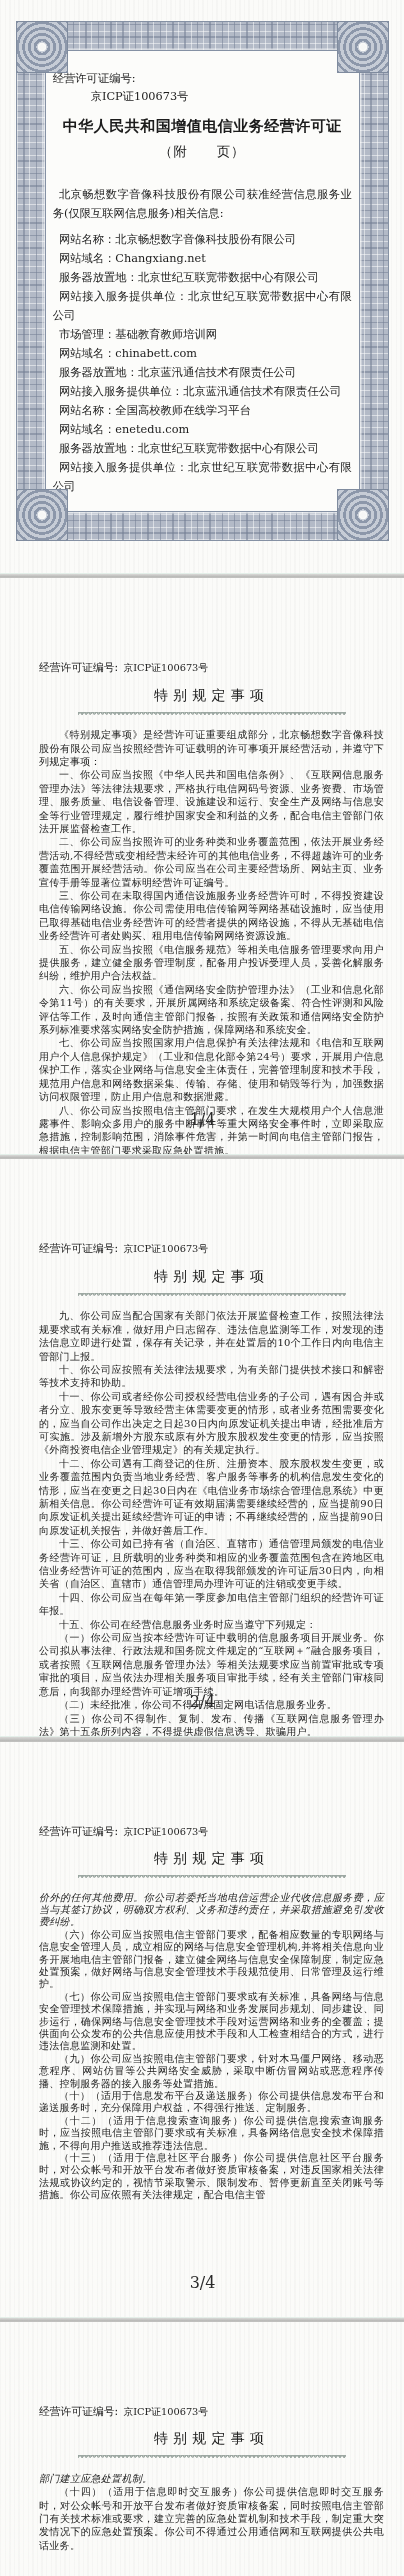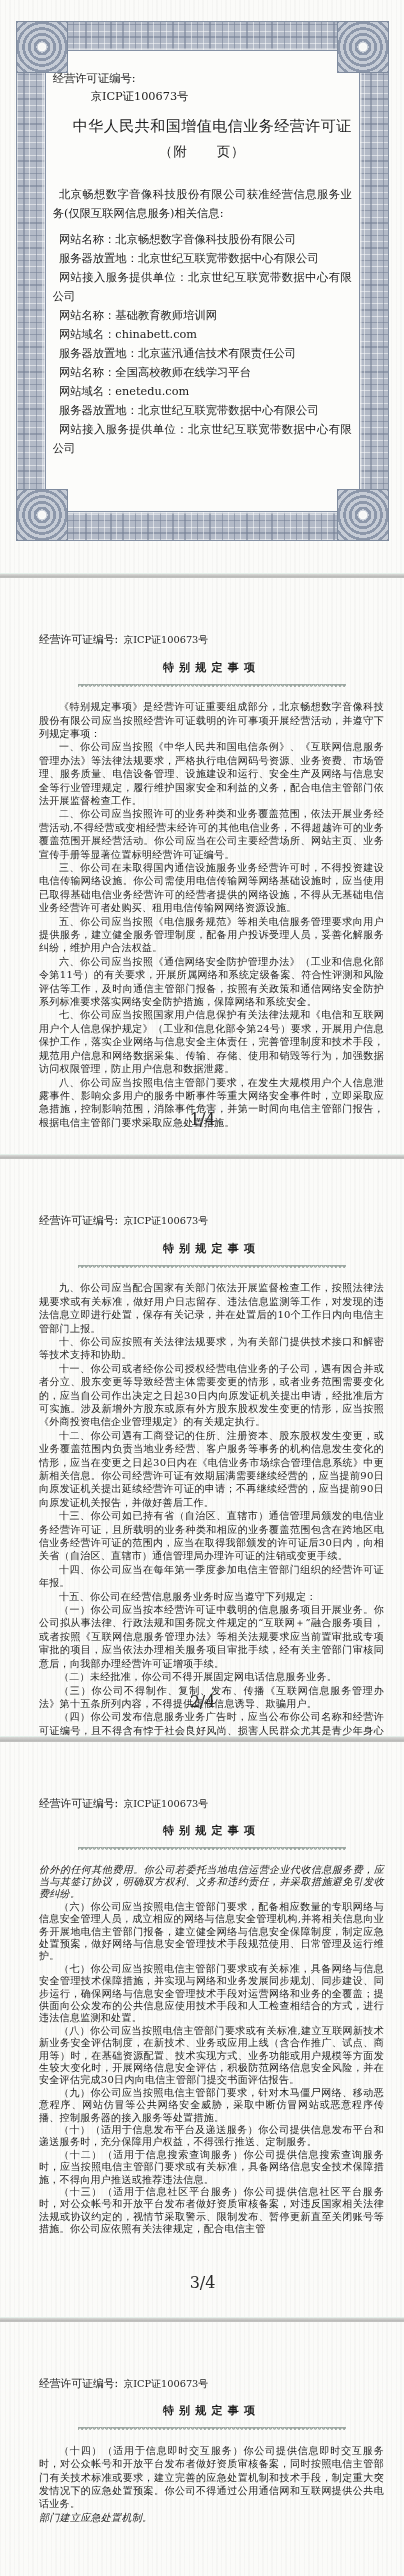--- a/index.html
+++ b/index.html
@@ -53,35 +53,35 @@
   .cert-corner.tl{top:-1px;left:-1px}
   .cert-corner.tr{top:-1px;right:-1px}
   .cert-corner.bl{bottom:-1px;left:-1px}
   .cert-corner.br{bottom:-1px;right:-1px}
 
   .cert-no{margin-top:2.1px;}
   .cert-no-label{font-size:11.3px; line-height:16.5px;}
   .cert-no-value{font-size:11.3px; line-height:16.5px; padding-left:38px; margin-top:1px;}
   .cert-title{
     margin:11.3px 0 0; font-size:15px; line-height:20.6px;
-    text-align:right; font-weight:normal; letter-spacing:0.5px;
+    text-align:center; font-weight:bold; letter-spacing:0.5px;
   }
   .cert-subtitle{margin-top:6.2px; font-size:13.4px; line-height:18.5px; text-align:center; letter-spacing:1px;}
   .cert-intro{margin:23px 0 0; font-size:11.3px; line-height:19px; text-indent:6.2px; text-align:justify;}
   .cert-entries{margin-top:7.2px;}
   .cert-entry{margin:0; font-size:11.3px; line-height:19px; text-indent:6.2px; text-align:justify;}
 
   
-  .sp-content{padding:54px 21px 0 39px;}
+  .sp-content{padding:54px 21px 0 39px;margin-top:28px;}
   .sp-header{line-height:15.5px;}
   .sp-no-label{font-size:10.8px;}
   .sp-no-value{font-size:9.8px; margin-left:5.2px;}
   .sp-title{
     margin:8.2px 0 0; text-align:center;
-    font-size:11px; line-height:21.6px; letter-spacing:5.2px; font-weight:bold;
+    font-size:14px; line-height:21.6px; letter-spacing:5.2px; font-weight:normal;
   }
   .zigzag{
     width:268px; height:4.1px; margin:5.2px auto 0;
     background:
       linear-gradient(-135deg, #8d9a94 2.1px, rgba(0,0,0,0) 0) 0 0,
       linear-gradient(135deg, #8d9a94 2.1px, rgba(0,0,0,0) 0) 0 0;
     background-size:4.1px 4.1px; background-repeat:repeat-x;
     opacity:.85;
   }
   .sp-body{margin-top:12.4px; font-size:10px; letter-spacing:0.3px; line-height:13.4px; text-align:justify;}
@@ -105,31 +105,33 @@
           <div class="cert-no-label">经营许可证编号:</div>
           <div class="cert-no-value">京ICP证100673号</div>
         </div>
         <h1 class="cert-title">中华人民共和国增值电信业务经营许可证</h1>
         <div class="cert-subtitle">（附　　页）</div>
         <p class="cert-intro">北京畅想数字音像科技股份有限公司获准经营信息服务业务(仅限互联网信息服务)相关信息:</p>
         <div class="cert-entries">
 
             <p class="cert-entry">网站名称：北京畅想数字音像科技股份有限公司</p>
 
+            <p class="cert-entry">网站域名：Changxiang.net</p>
 
             <p class="cert-entry">服务器放置地：北京世纪互联宽带数据中心有限公司</p>
 
             <p class="cert-entry">网站接入服务提供单位：北京世纪互联宽带数据中心有限公司</p>
 
-            <p class="cert-entry">网站名称：基础教育教师培训网</p>
+            <p class="cert-entry">市场管理：基础教育教师培训网</p>
 
             <p class="cert-entry">网站域名：chinabett.com</p>
 
             <p class="cert-entry">服务器放置地：北京蓝汛通信技术有限责任公司</p>
 
+            <p class="cert-entry">网站接入服务提供单位：北京蓝汛通信技术有限责任公司</p>
 
             <p class="cert-entry">网站名称：全国高校教师在线学习平台</p>
 
             <p class="cert-entry">网站域名：enetedu.com</p>
 
             <p class="cert-entry">服务器放置地：北京世纪互联宽带数据中心有限公司</p>
 
             <p class="cert-entry">网站接入服务提供单位：北京世纪互联宽带数据中心有限公司</p>
           </div>
       </div>
@@ -221,21 +223,20 @@
       <h2 class="sp-title">特别规定事项</h2>
       <div class="zigzag"></div>
       <div class="sp-body">
 
           <p class="sp-para cont">价外的任何其他费用。你公司若委托当地电信运营企业代收信息服务费，应当与其签订协议，明确双方权利、义务和违约责任，并采取措施避免引发收费纠纷。</p>
 
           <p class="sp-para">（六）你公司应当按照电信主管部门要求，配备相应数量的专职网络与信息安全管理人员，成立相应的网络与信息安全管理机构,并将相关信息向业务开展地电信主管部门报备，建立健全网络与信息安全保障制度，制定应急处置预案，做好网络与信息安全管理技术手段规范使用、日常管理及运行维护。</p>
 
           <p class="sp-para">（七）你公司应当按照电信主管部门要求或有关标准，具备网络与信息安全管理技术保障措施，并实现与网络和业务发展同步规划、同步建设、同步运行，确保网络与信息安全管理技术手段对运营网络和业务的全覆盖；提供面向公众发布的公共信息应使用技术手段和人工检查相结合的方式，进行违法信息监测和处置。</p>
 
-          <p class="sp-para">（八）你公司应当按照电信主管部门要求或有关标准,建立互联网新技术新业务安全评估制度，在新技术、业务或应用上线（含合作推广、试点、商用等）时，在基础资源配置、技术实现方式、业务功能或用户规模等方面发生较大变化时，开展网络信息安全评估，积极防范网络信息安全风险，并在安全评估完成30日内向电信主管部门提交书面评估报告。</p>
 
           <p class="sp-para">（九）你公司应当按照电信主管部门要求，针对木马僵尸网络、移动恶意程序、网站仿冒等公共网络安全威胁，采取中断仿冒网站或恶意程序传播、控制服务器的接入服务等处置措施。</p>
 
           <p class="sp-para">（十）（适用于信息发布平台及递送服务）你公司提供信息发布平台和递送服务时，充分保障用户权益，不得强行推送、定制服务。</p>
 
 
           <p class="sp-para">（十二）（适用于信息搜索查询服务）你公司提供信息搜索查询服务时，应当按照电信主管部门要求或有关标准，具备网络信息安全技术保障措施，不得向用户推送或推荐违法信息。</p>
 
           <p class="sp-para">（十三）（适用于信息社区平台服务）你公司提供信息社区平台服务时，对公众帐号和开放平台发布者做好资质审核备案，对违反国家相关法律法规或协议约定的，视情节采取警示、限制发布、暂停更新直至关闭账号等措施。你公司应依照有关法律规定，配合电信主管</p>
         </div>
@@ -247,22 +248,22 @@
 
   <section class="page page-s4">
     <div class="sp-content">
       <div class="sp-header">
         <span class="sp-no-label">经营许可证编号:</span><span class="sp-no-value">京ICP证100673号</span>
       </div>
       <h2 class="sp-title">特别规定事项</h2>
       <div class="zigzag"></div>
       <div class="sp-body">
 
+          <p class="sp-para cont">部门建立应急处置机制。</p>
+
           <p class="sp-para">（十四）（适用于信息即时交互服务）你公司提供信息即时交互服务时，对公众帐号和开放平台发布者做好资质审核备案，同时按照电信主管部门有关技术标准或要求，建立完善的应急处置机制和技术手段，制定重大突发情况下的应急处置预案。你公司不得通过公用通信网和互联网提供公共电话业务。</p>
-
-          <p class="sp-para cont">部门建立应急处置机制。</p>
         </div>
     </div>
 
   </section>
 
 </div>
 
 
 </body></html>

